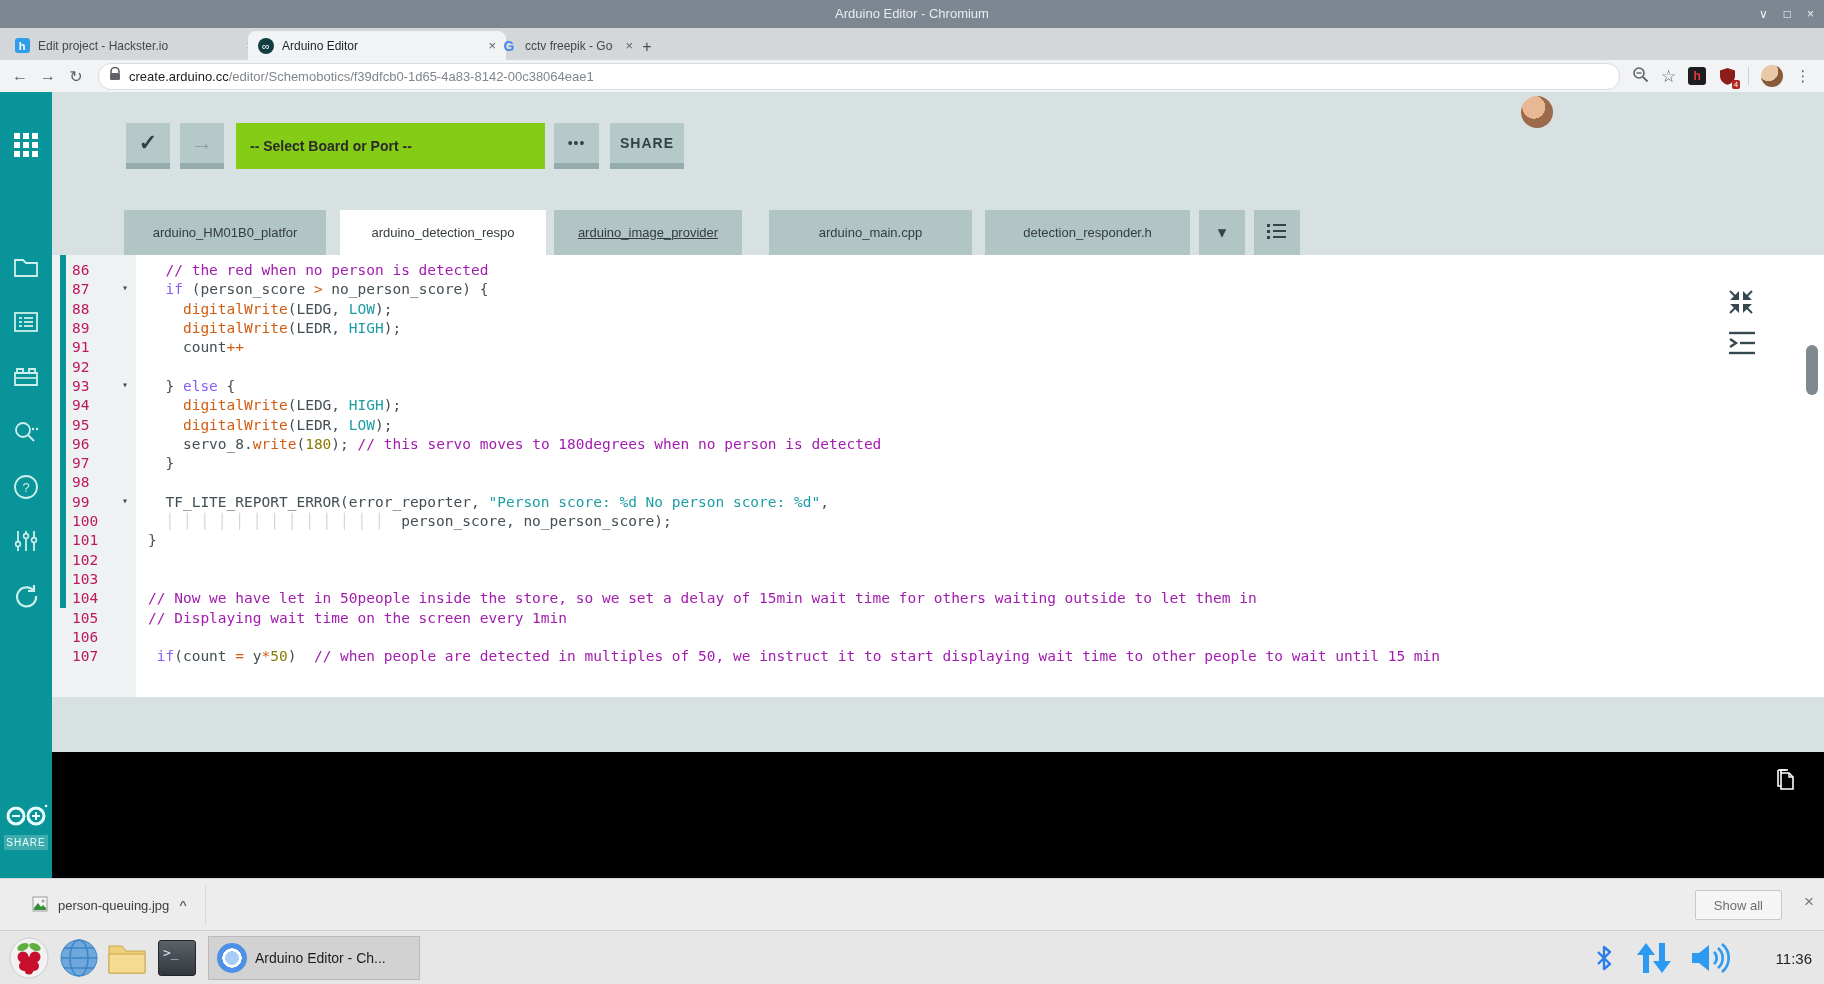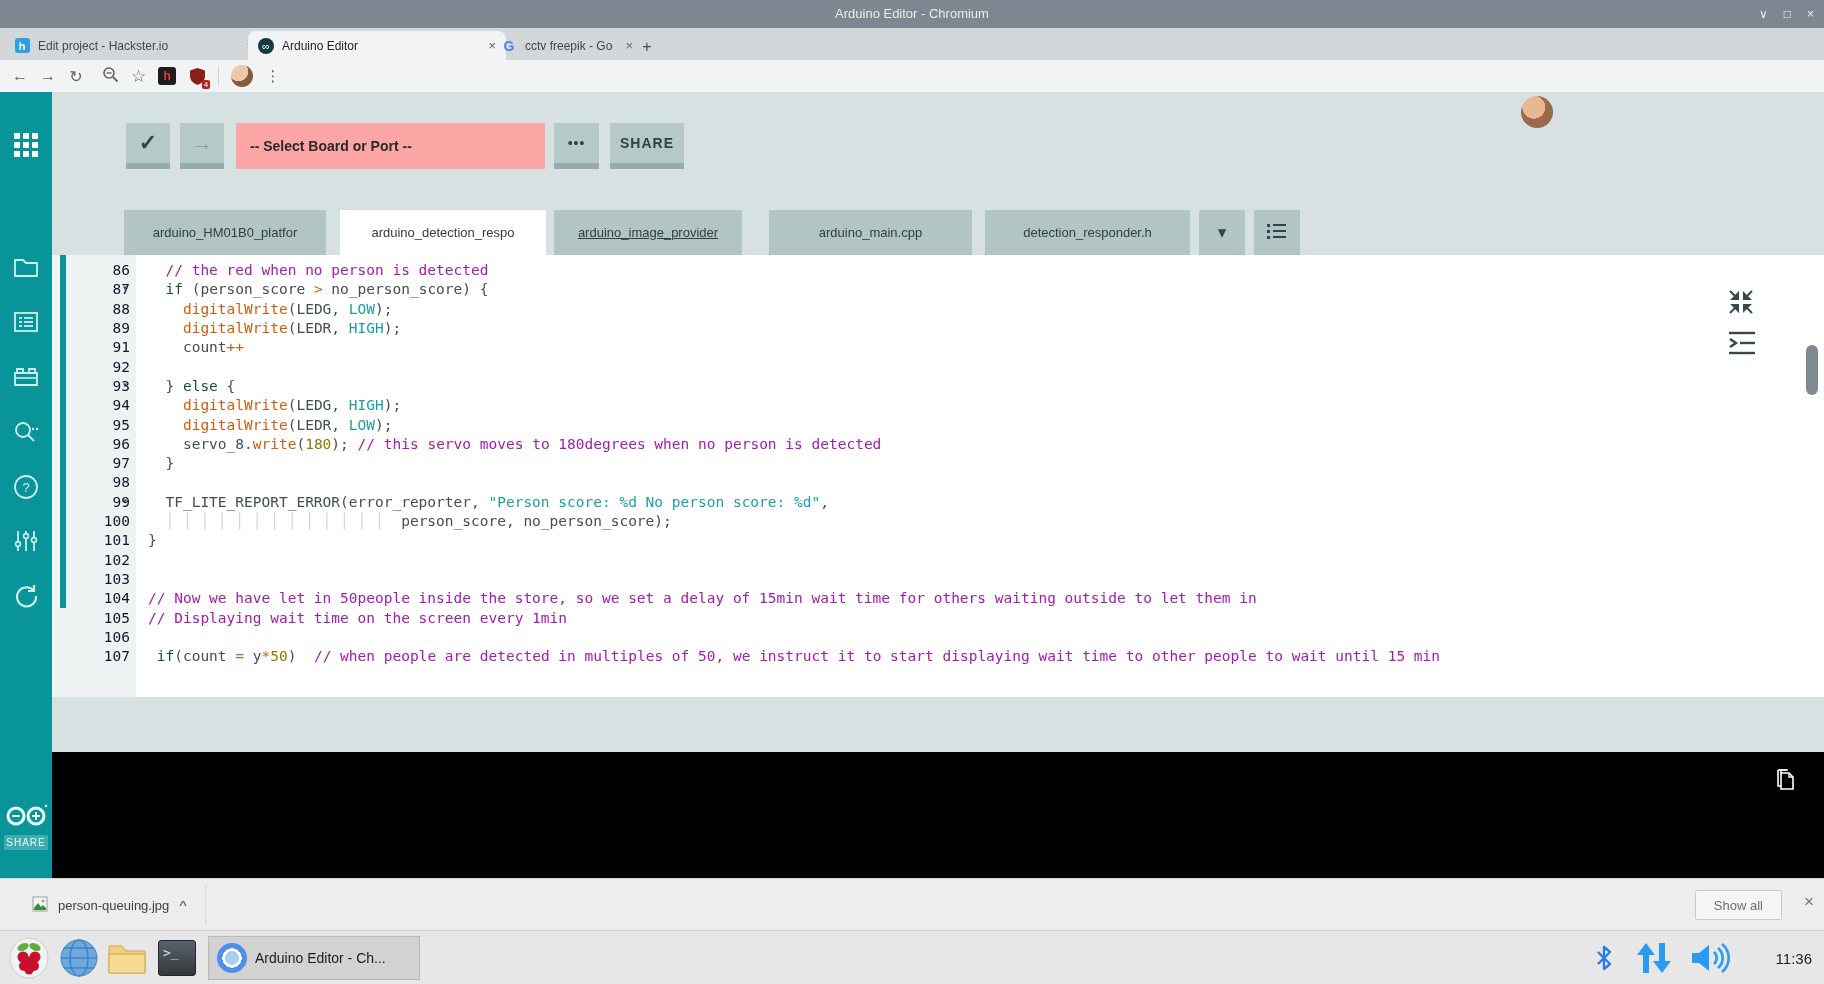--- a/index.html
+++ b/index.html
@@ -47,41 +47,41 @@
   .sbicon{position:absolute;left:13px;width:26px;height:26px;color:#cdeeea;}
   .sbicon svg{display:block;}
   .create-logo{position:absolute;left:4px;top:712px;width:44px;text-align:center;color:#fff;}
   .create-box{margin:3px auto 0;width:44px;background:rgba(255,255,255,.22);color:#eafffd;
               font-size:10px;letter-spacing:1px;line-height:15px;}
   .main{position:absolute;left:52px;top:0;width:1772px;height:786px;}
   .page-avatar{position:absolute;left:1469px;top:4px;width:32px;height:32px;border-radius:50%;
                background:radial-gradient(circle at 40% 35%,#e8b794 0 40%,#9c6a4a 41% 75%,#5d4435 76% 100%);}
   .btn3d{position:absolute;top:31px;height:40px;background:#b6c9c9;border-bottom:6px solid #95acac;
          display:flex;align-items:center;justify-content:center;box-sizing:content-box;}
-  .board-select{position:absolute;left:184px;top:31px;width:309px;height:46px;background:#fca5a5;
+  .board-select{position:absolute;left:184px;top:31px;width:309px;height:46px;background:#84cc16;
                 display:flex;align-items:center;font-weight:bold;font-size:14px;color:#2a2a2a;
                 padding-left:14px;box-sizing:border-box;}
   .share-label{font-weight:bold;font-size:14px;letter-spacing:1px;color:#2f4347;}
   .filetab{position:absolute;top:118px;height:45px;background:#b2c5c5;display:flex;align-items:center;
            justify-content:center;font-size:13px;color:#333c40;overflow:hidden;white-space:nowrap;
            padding:16px 8px;box-sizing:border-box;}
   .filetab.active{background:#ffffff;}
   .tabbtn{position:absolute;top:118px;width:46px;height:45px;background:#b2c5c5;display:flex;
           align-items:center;justify-content:center;color:#31444b;}
   
   .editor{position:absolute;left:0;top:163px;width:1772px;height:442px;background:#ffffff;overflow:hidden;}
   .gutterband{position:absolute;left:0;top:0;width:84px;height:442px;background:#eef2f2;}
   .scrollind{position:absolute;left:8px;top:0;width:6px;height:353px;background:#089499;}
   #code{position:absolute;left:0;top:7px;width:1772px;}
   .cl{position:relative;height:19.32px;font-family:"DejaVu Sans Mono",monospace;font-size:14.5px;
       white-space:pre;color:#434f54;}
-  .cl .num{position:absolute;left:26px;width:52px;text-align:right;color:#0f172a;}
+  .cl .num{position:absolute;left:20px;width:52px;color:#be185d;}
   .cl .fold{position:absolute;left:70px;top:1px;font-size:10px;color:#3f4b52;}
   .cl .src{position:absolute;left:96px;top:0;}
-  .tk-cm{color:#a21caf;} .tk-kw{color:#14532d;} .tk-fn{color:#d35c10;} .tk-op{color:#d35c10;}
+  .tk-cm{color:#a21caf;} .tk-kw{color:#8b5cf6;} .tk-fn{color:#d35c10;} .tk-op{color:#d35c10;}
   .tk-ct{color:#1d9ea5;} .tk-str{color:#1d9ea5;} .tk-nm{color:#8a7b00;} .tk-gd{color:#ccd6d9;} .tk-pl{color:#434f54;}
   .edicons{position:absolute;left:1676px;top:34px;width:56px;color:#36474f;}
   .edicons svg{display:block;margin-bottom:16px;}
   .edscroll{position:absolute;left:1754px;top:90px;width:12px;height:50px;background:#7e8a90;border-radius:6px;}
   
   .console{position:absolute;left:0;top:660px;width:1772px;height:126px;background:#000;}
   .copyicon{position:absolute;right:28px;top:16px;}
   
   .downloadbar{position:absolute;left:0;top:878px;width:1824px;height:52px;background:#ededed;
                border-top:1px solid #d5d5d5;box-sizing:border-box;}
@@ -146,20 +146,29 @@
         </span>
         <span class="label">cctv freepik - Google Sea</span>
         <span class="x">×</span>
       </div>
     </div>
 
   <div class="urlrow">
     <div class="navbtn" style="margin-left:6px">←</div>
     <div class="navbtn">→</div>
     <div class="navbtn">↻</div>
+    <div class="omnibox">
+      <span>
+        <svg width="12" height="14" viewBox="0 0 12 14">
+            <path d="M2 6 V4.5 a4 4 0 0 1 8 0 V6" fill="none" stroke="#5f6368" stroke-width="1.6"></path>
+            <rect x="1" y="6" width="10" height="7" rx="1.2" fill="#5f6368"></rect>
+          </svg>
+      </span>
+      <span class="urltext"><b>create.arduino.cc</b><span>/editor/Schemobotics/f39dfcb0-1d65-4a83-8142-00c38064eae1</span></span>
+    </div>
     <div class="omniright">
       <span>
         <svg width="17" height="17" viewBox="0 0 17 17">
             <circle cx="7" cy="7" r="5" fill="none" stroke="#5f6368" stroke-width="1.6"></circle>
             <line x1="11" y1="11" x2="15.5" y2="15.5" stroke="#5f6368" stroke-width="1.8"></line>
             <line x1="4.5" y1="7" x2="9.5" y2="7" stroke="#5f6368" stroke-width="1.4"></line>
           </svg>
       </span>
       <span style="font-size:17px">☆</span>
       <span class="extbtn ext-h">h</span>

